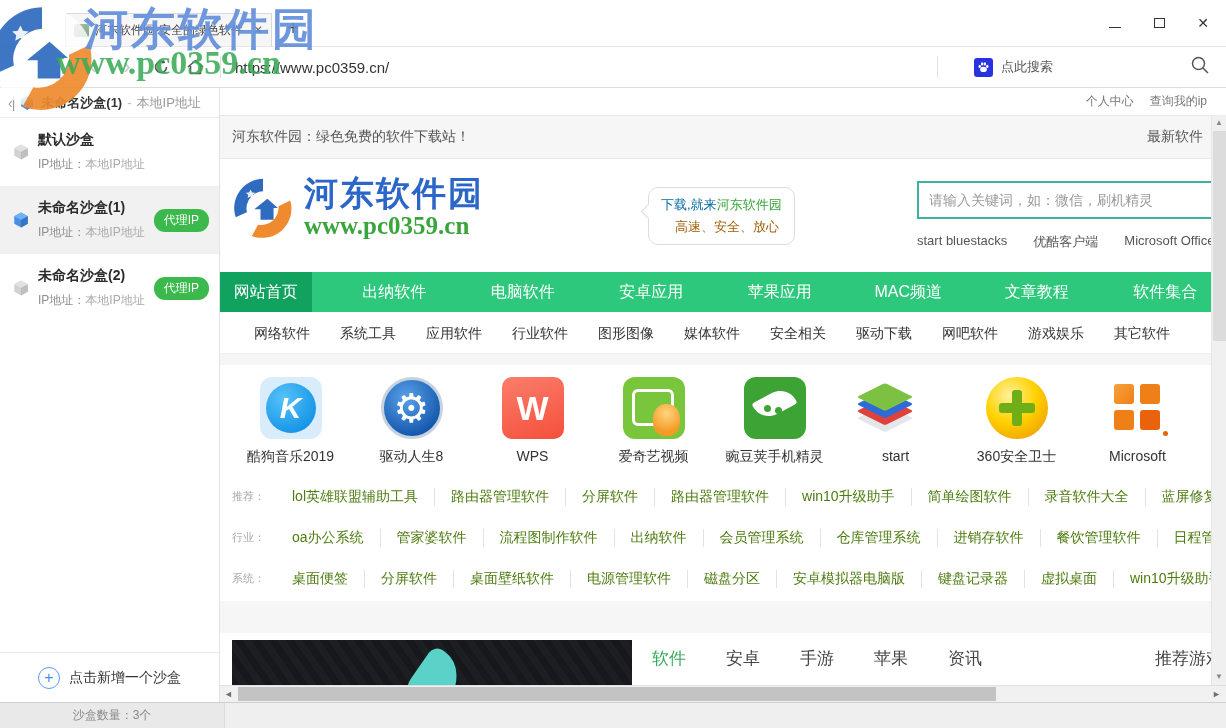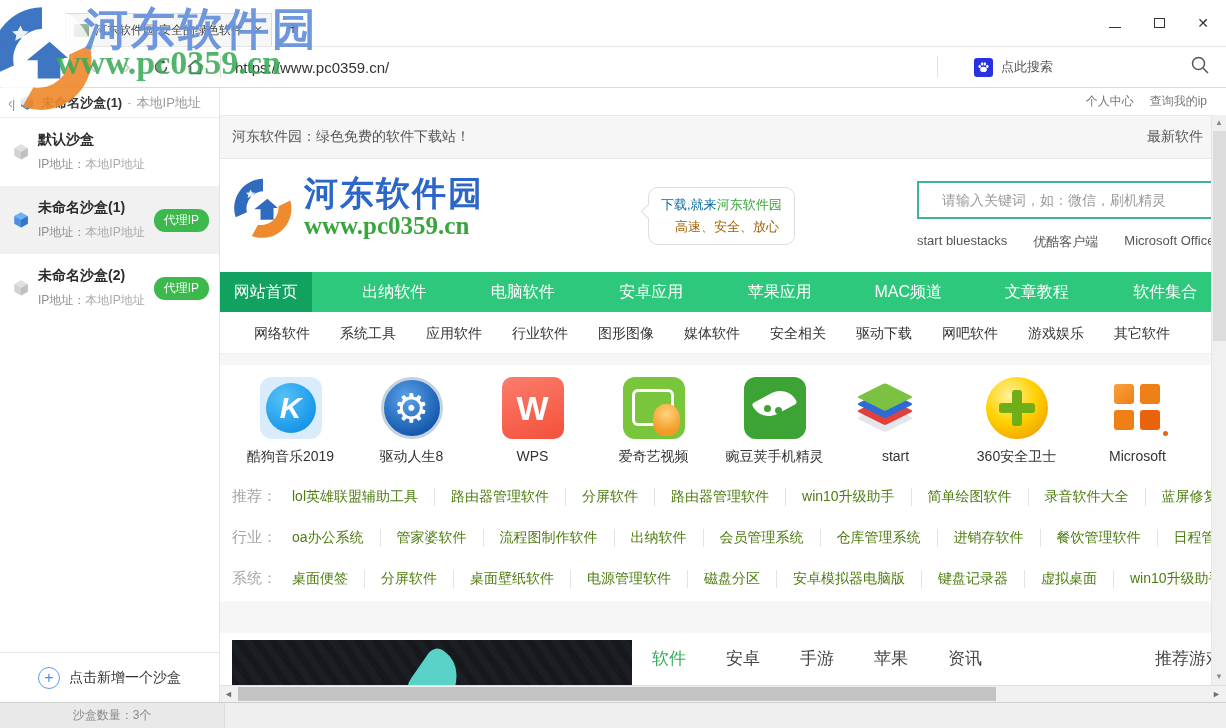--- a/index.html
+++ b/index.html
@@ -70,21 +70,21 @@
   .pg-header { position:relative; height:113px; background:#fff; }
   .logo-wrap { position:absolute; left:12px; top:16px; display:flex; align-items:center; }
   .logo-texts { margin-left:10px; }
   .logo-title { font-family:"Liberation Serif","DejaVu Serif",serif; font-weight:bold; font-size:34px; color:#2b66c8; letter-spacing:2px; line-height:1.1; }
   .logo-url { font-family:"Liberation Serif","DejaVu Serif",serif; font-weight:bold; font-size:25px; color:#3aa53c; }
   .bubble { position:absolute; left:428px; top:28px; border:1px solid #ddd; border-radius:10px; padding:6px 12px; font-size:13px; line-height:1.7; background:#fff; }
   .bubble::before { content:""; position:absolute; left:-6px; top:18px; width:10px; height:10px; background:#fff;
     border-left:1px solid #ddd; border-bottom:1px solid #ddd; transform:rotate(45deg); }
   .bub-prefix { color:#0369a1; } .bub-brand { color:#3aa53c; } .bubble .l2 { color:#a16207; padding-left:14px; }
   .searchbox { position:absolute; left:697px; top:22px; width:300px; height:38px; border:2px solid #3db39e; background:#fff; }
-  .searchbox input { width:100%; height:100%; border:none; outline:none; font-size:14px; color:#555; padding:0 23px;
+  .searchbox input { width:100%; height:100%; border:none; outline:none; font-size:14px; color:#555; padding:0 10px;
     font-family:"Liberation Sans","DejaVu Sans",sans-serif; }
   .searchbox input::placeholder { color:#9a9a9a; }
   .hotlinks { position:absolute; left:697px; top:74px; display:flex; gap:26px; font-size:13px; color:#555; white-space:nowrap; }
   .pg-nav { height:40px; background:#2ec87c; display:flex;gap:37px; }
   .pg-nav .nav-item { width:119px; line-height:40px; text-align:center; color:#fff; font-size:16px; white-space:nowrap; }
   .pg-nav .nav-item.active { background:#12a260; }
   .pg-subnav { height:42px; line-height:42px; background:#fff; display:flex; gap:30px; padding-left:34px;
     font-size:14px; color:#333; border-bottom:1px solid #f0f0f0; white-space:nowrap; }
   .pg-gap { height:11px; background:#f6f6f6; }
   .pg-gap2 { height:32px; background:#f6f6f6; }
@@ -118,21 +118,21 @@
   .safe360-icon { background:radial-gradient(circle at 38% 30%, #fff1a0, #ffd200 45%, #f0a100 85%); border-radius:50%; }
   .safe360-icon::before { content:""; position:absolute; left:26px; top:13px; width:10px; height:36px; background:#6fae17; border-radius:3px; }
   .safe360-icon::after { content:""; position:absolute; left:13px; top:26px; width:36px; height:10px; background:#6fae17; border-radius:3px; }
   .microsoft-office-icon { background:#fff; }
   .microsoft-office-icon::before { content:""; position:absolute; left:7px; top:7px; width:20px; height:20px; border-radius:3px;
     background:linear-gradient(135deg,#f9a13b,#ef7f17); box-shadow:26px 0 0 #ef7f17, 0 26px 0 #ef7f17, 26px 26px 0 #e8630c; }
   .microsoft-office-icon::after { content:""; position:absolute; right:1px; bottom:3px; width:5px; height:5px; background:#e8630c; border-radius:50%; }
 
   .linkrows { padding:4px 0 2px 12px; }
   .lrow { height:41px; display:flex; align-items:center; white-space:nowrap; overflow:hidden; }
-  .lrow-label { flex:none; width:60px; color:#a8a8a8; font-size:15px; }
+  .lrow-label { flex:none; width:60px; color:#a8a8a8; font-size:11px; }
   .lrow-links { display:flex; overflow:hidden; }
   .lrow-links span { font-size:14px; color:#4d7c0f; flex:none; }
   .lrow-links span:not(:last-child) { border-right:1px solid #e3e3e3; padding-right:16px; margin-right:16px; }
 
   .pg-bottom { position:relative; background:#fff; height:53px; }
   .banner { position:absolute; left:12px; top:7px; width:400px; height:46px; overflow:hidden;
     background:repeating-linear-gradient(55deg, #16181b 0 7px, #1b1e23 7px 14px); }
   .banner::after { content:""; position:absolute; left:182px; top:12px; width:44px; height:58px; background:#5ad2c8;
     transform:rotate(35deg); border-radius:10px 70% 30% 30%; }
   .btabs { position:absolute; left:432px; top:14px; width:500px; display:flex; gap:40px; font-size:17px; color:#444;

